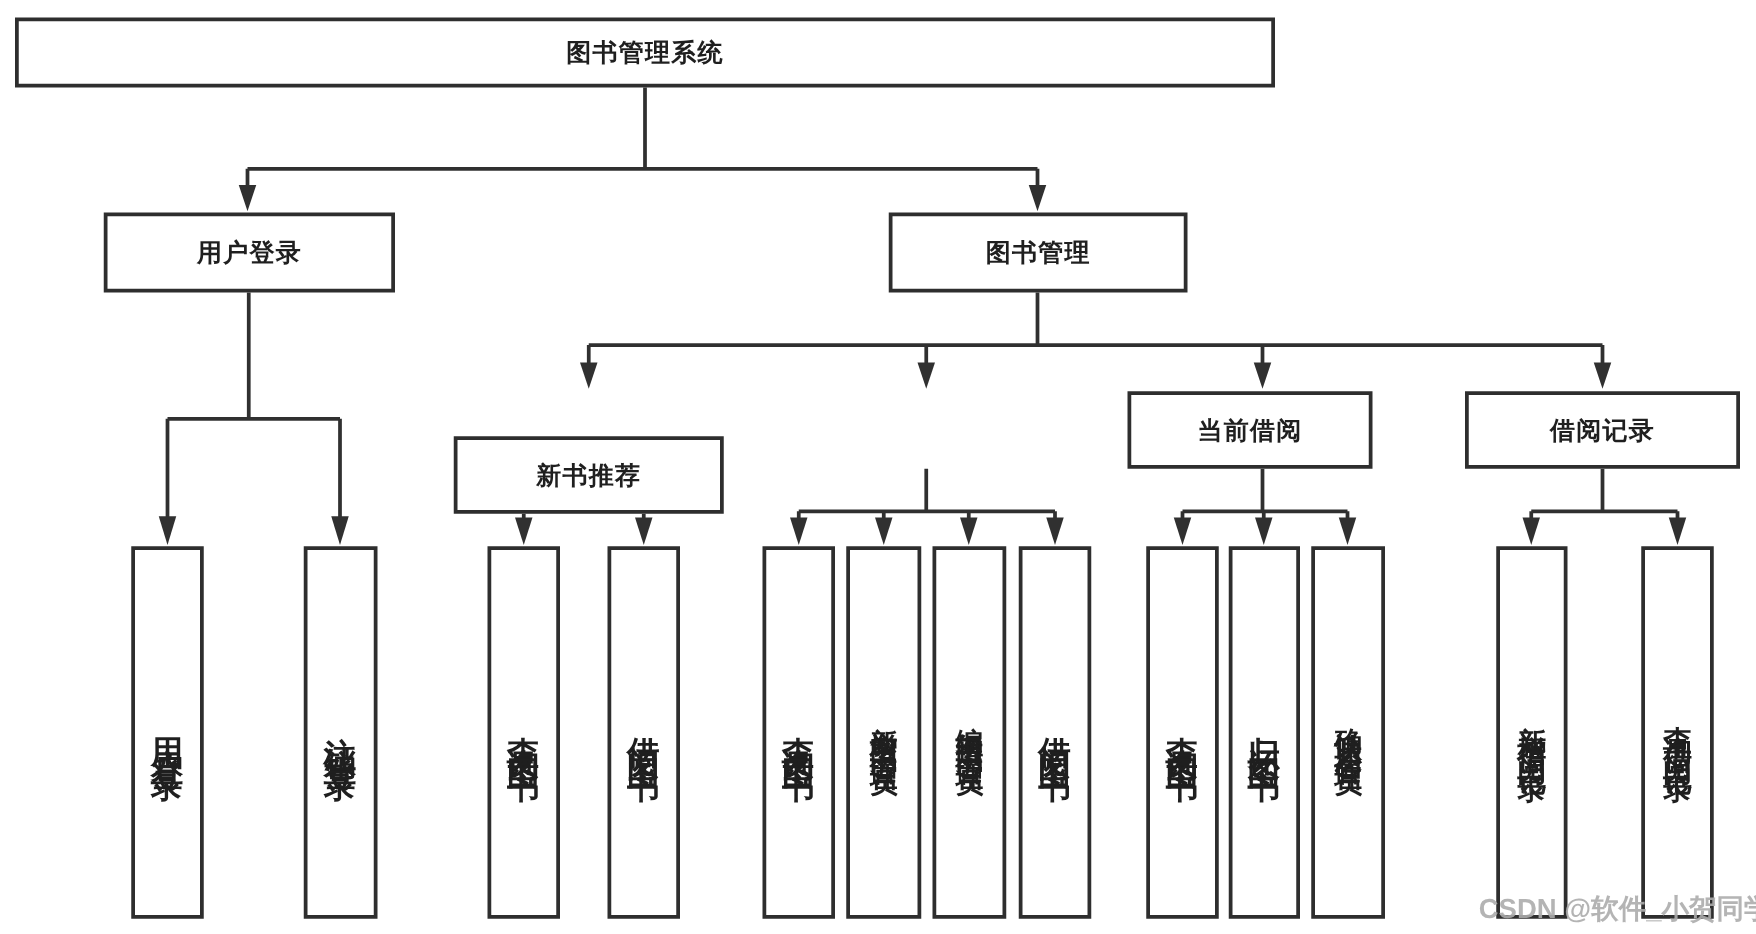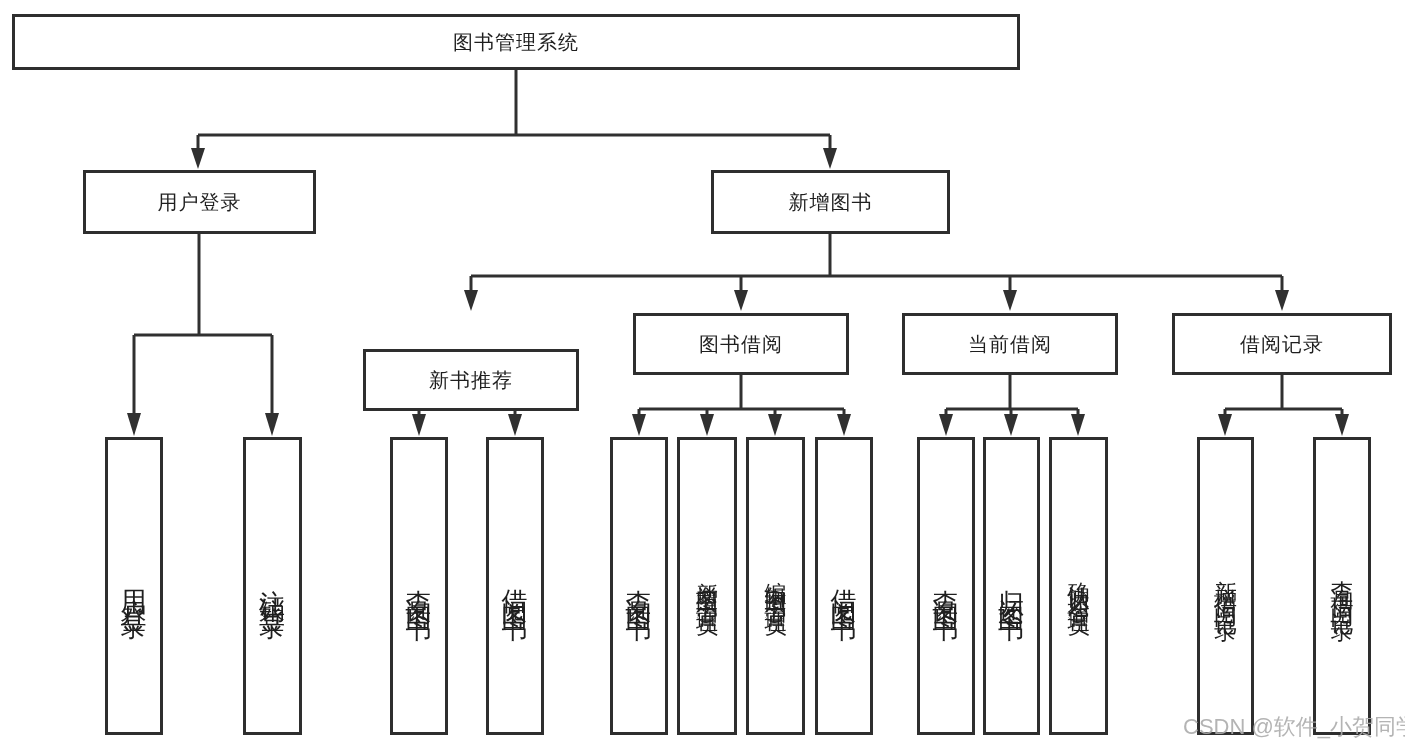--- a/index.html
+++ b/index.html
@@ -9,20 +9,21 @@
   }
   body {
     font-family: "Liberation Sans", "DejaVu Sans", sans-serif;
   }
   .diagram {
     position: relative;
     width: 1405px;
     height: 747px;
     background: #ffffff;
     overflow: hidden;
+    font-weight: bold;
   }
   .connectors {
     position: absolute;
     left: 0;
     top: 0;
     width: 1405px;
     height: 747px;
     pointer-events: none;
   }
   .node {
@@ -46,21 +47,21 @@
     text-orientation: mixed;
     white-space: nowrap;
     line-height: 1;
   }
   
   #n-root        { left: 12px;   top: 14px;  width: 1008px; height: 56px; }
   #n-user-login  { left: 83px;   top: 170px; width: 233px;  height: 64px; }
   #n-book-mgmt   { left: 711px;  top: 170px; width: 239px;  height: 64px; }
   #n-new-book    { left: 363px;  top: 313px; width: 216px;  height: 62px; margin-top: 36px; }
   #n-borrowing   { left: 633px;  top: 313px; width: 216px;  height: 62px; }
-  #n-current     { left: 902px;  top: 313px; width: 216px;  height: 62px; }
+  #n-current     { left: 902px;  top: 313px; width: 196px;  height: 62px; }
   #n-records     { left: 1172px; top: 313px; width: 220px;  height: 62px; }
   
   .leaf { top: 437px; height: 298px; }
   .len4  span { font-size: 26px; letter-spacing: 0.33em; }
   .len6  span { font-size: 23px; letter-spacing: 0.35em; }
   .len10 span { font-size: 22px; letter-spacing: 0.22em; }
   #l1  { left: 105px;  width: 58px; }
   #l2  { left: 243px;  width: 59px; }
   #l3  { left: 390px;  width: 58px; }
   #l4  { left: 486px;  width: 58px; }
@@ -174,29 +175,26 @@
   </svg>
 
   <div class="node h-node" id="n-root">
     <span>图书管理系统</span>
   </div>
 
   <div class="node h-node" id="n-user-login">
     <span>用户登录</span>
   </div>
   <div class="node h-node" id="n-book-mgmt">
-    <span>新增图书</span>
+    <span>图书管理</span>
   </div>
 
   <div class="node h-node" id="n-new-book">
     <span>新书推荐</span>
   </div>
-  <div class="node h-node" id="n-borrowing">
-    <span>图书借阅</span>
-  </div>
   <div class="node h-node" id="n-current">
     <span>当前借阅</span>
   </div>
   <div class="node h-node" id="n-records">
     <span>借阅记录</span>
   </div>
 
   <div class="node v-node leaf len4" id="l1">
     <span>用户登录</span>
   </div>

